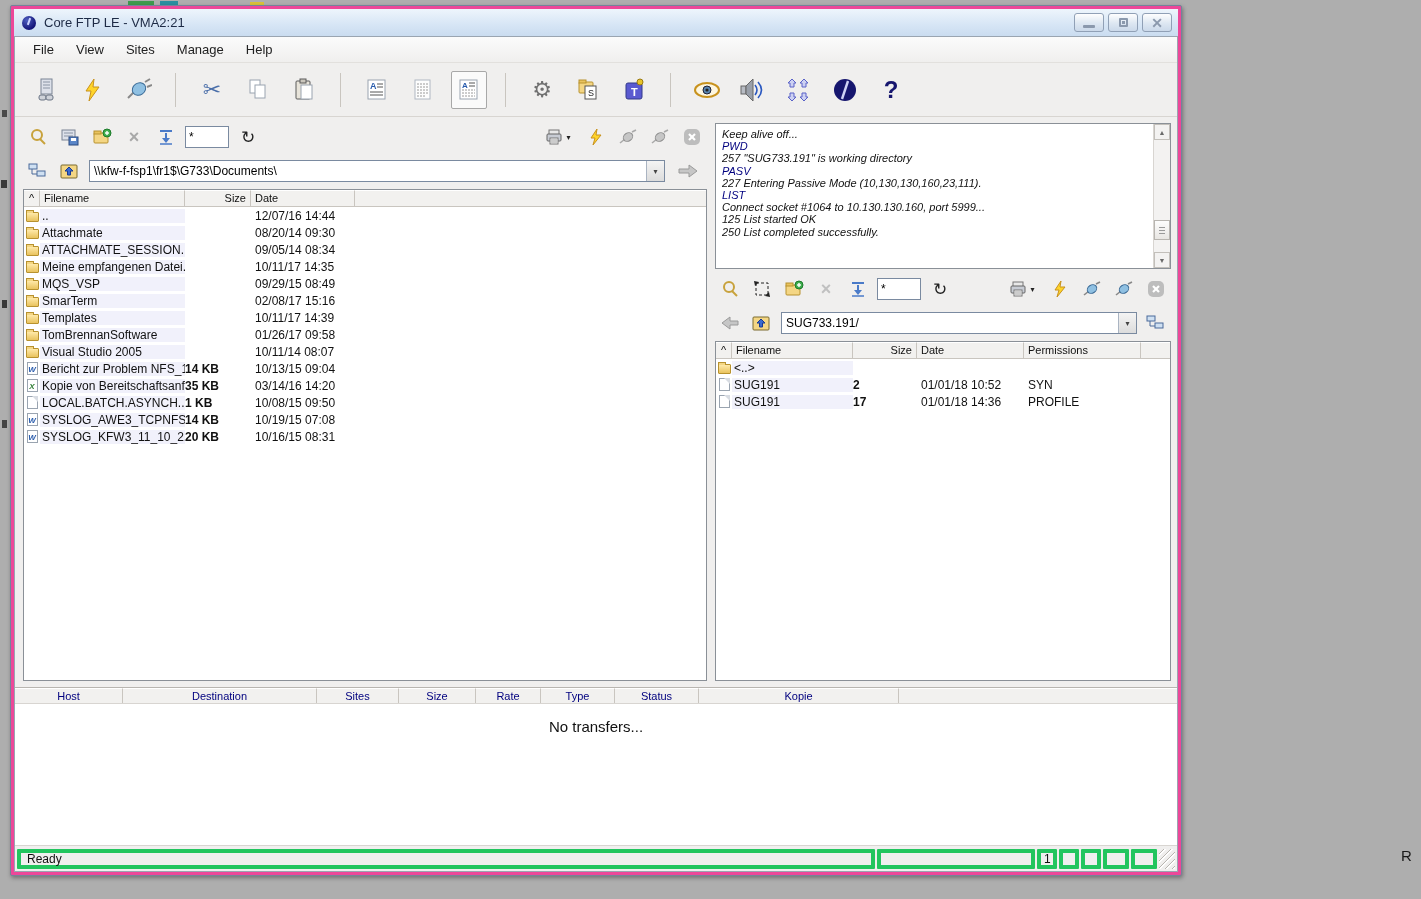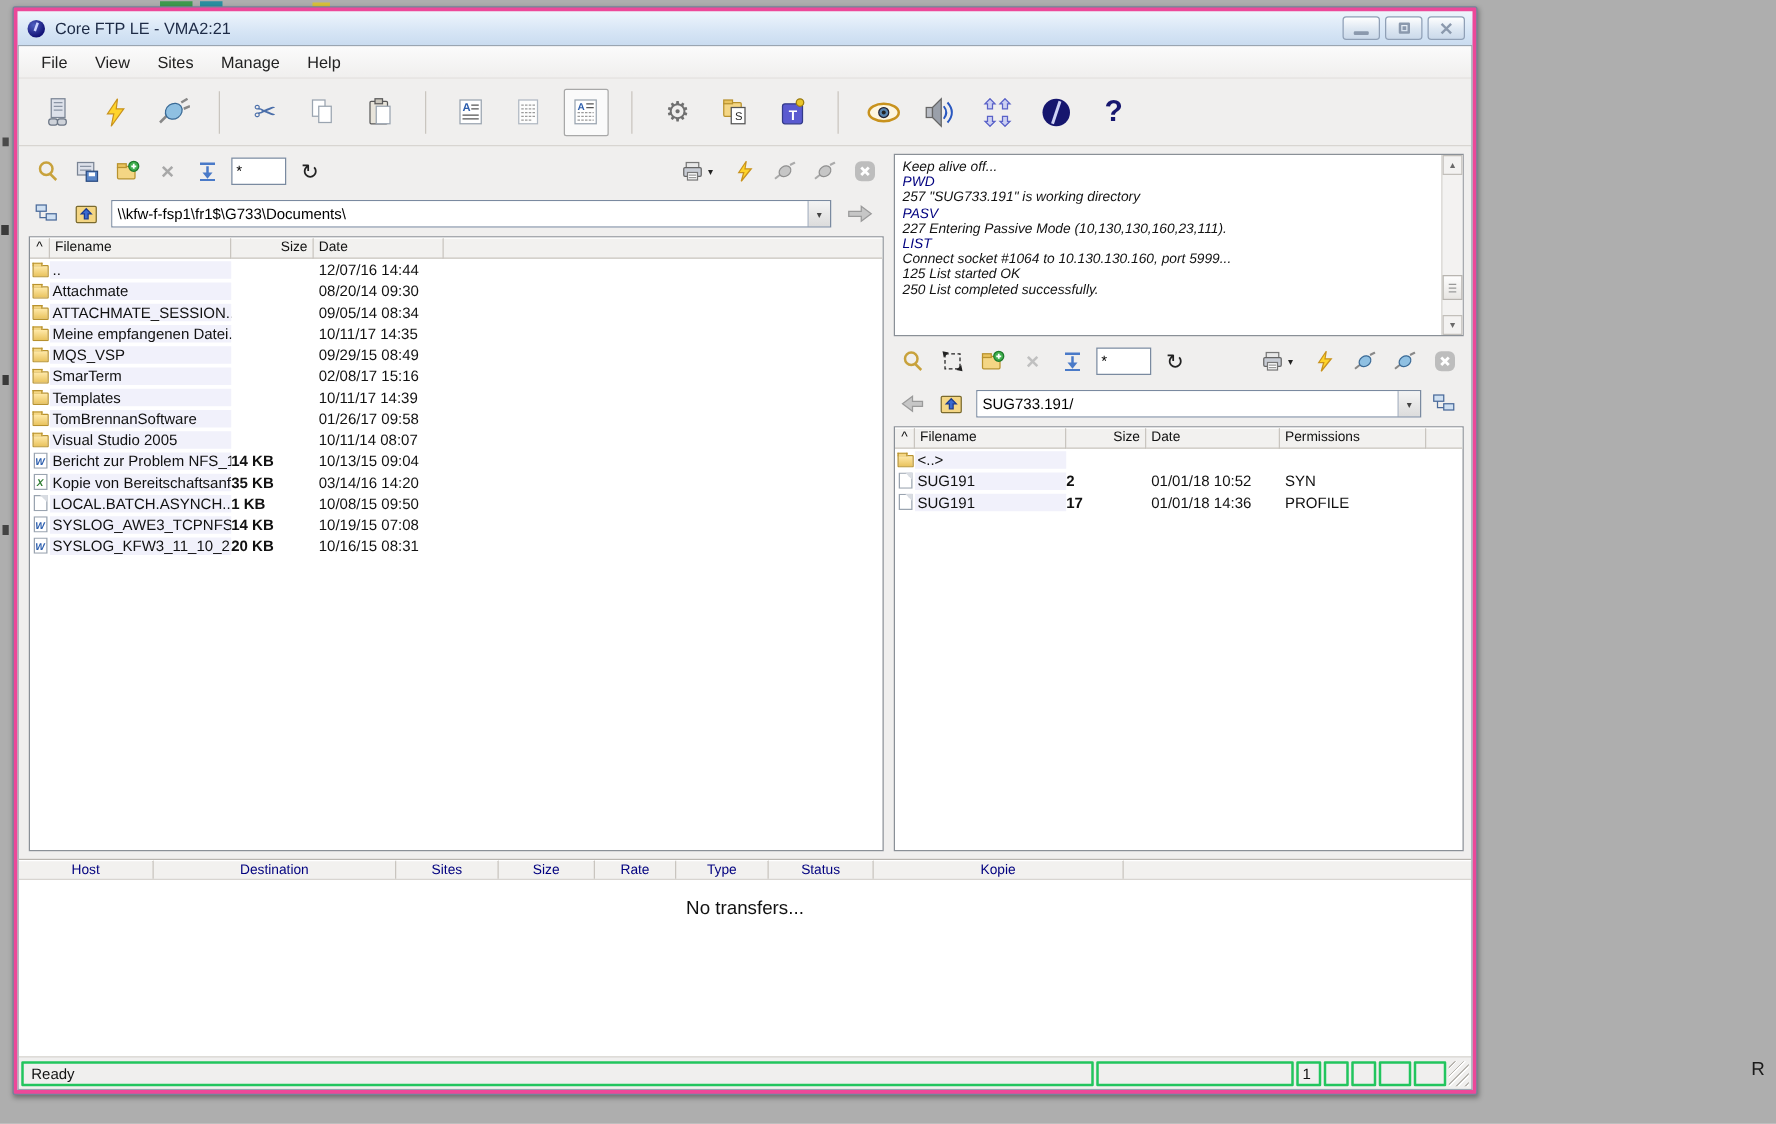--- a/index.html
+++ b/index.html
@@ -106,21 +106,21 @@
 
   
   .transfers { height:158px; border-top:1px solid #b8b5b0; display:flex; flex-direction:column; background:#fff; }
   .thead { display:flex; height:16px; background:#f2f1ef; font-size:11px; color:#00007f; flex:0 0 16px; border-bottom:1px solid #d8d5d1;}
   .thc { border-right:1px solid #c9c5bf; border-top:1px solid #fff; text-align:center; padding-top:1px; overflow:hidden; }
   .tbody { flex:1; position:relative; }
   .no-transfers { position:absolute; left:0; right:0; top:14px; text-align:center; font-size:15px; color:#111; }
 
   
   .statusbar { height:26px; background:#f0efee; border-top:1px solid #d8d5d1; display:flex; align-items:stretch; padding:3px 2px 2px 2px; gap:2px; font-size:12px; }
-  .sb-cell { border:2px solid #22c55e; border-radius:1px; padding:2px 6px; background:#f0efee; display:flex; align-items:center; }
+  .sb-cell { border:4px solid #22c55e; border-radius:1px; padding:2px 6px; background:#f0efee; display:flex; align-items:center; }
   .sb-main { flex:1; }
   .sb-grip { width:16px; border:none; background:
      repeating-linear-gradient(135deg, transparent 0 3px, #b8b5b0 3px 4px, #fff 4px 5px); }
 
   
   svg { display:block; }
 </style>
 </head>
 <body>
 

